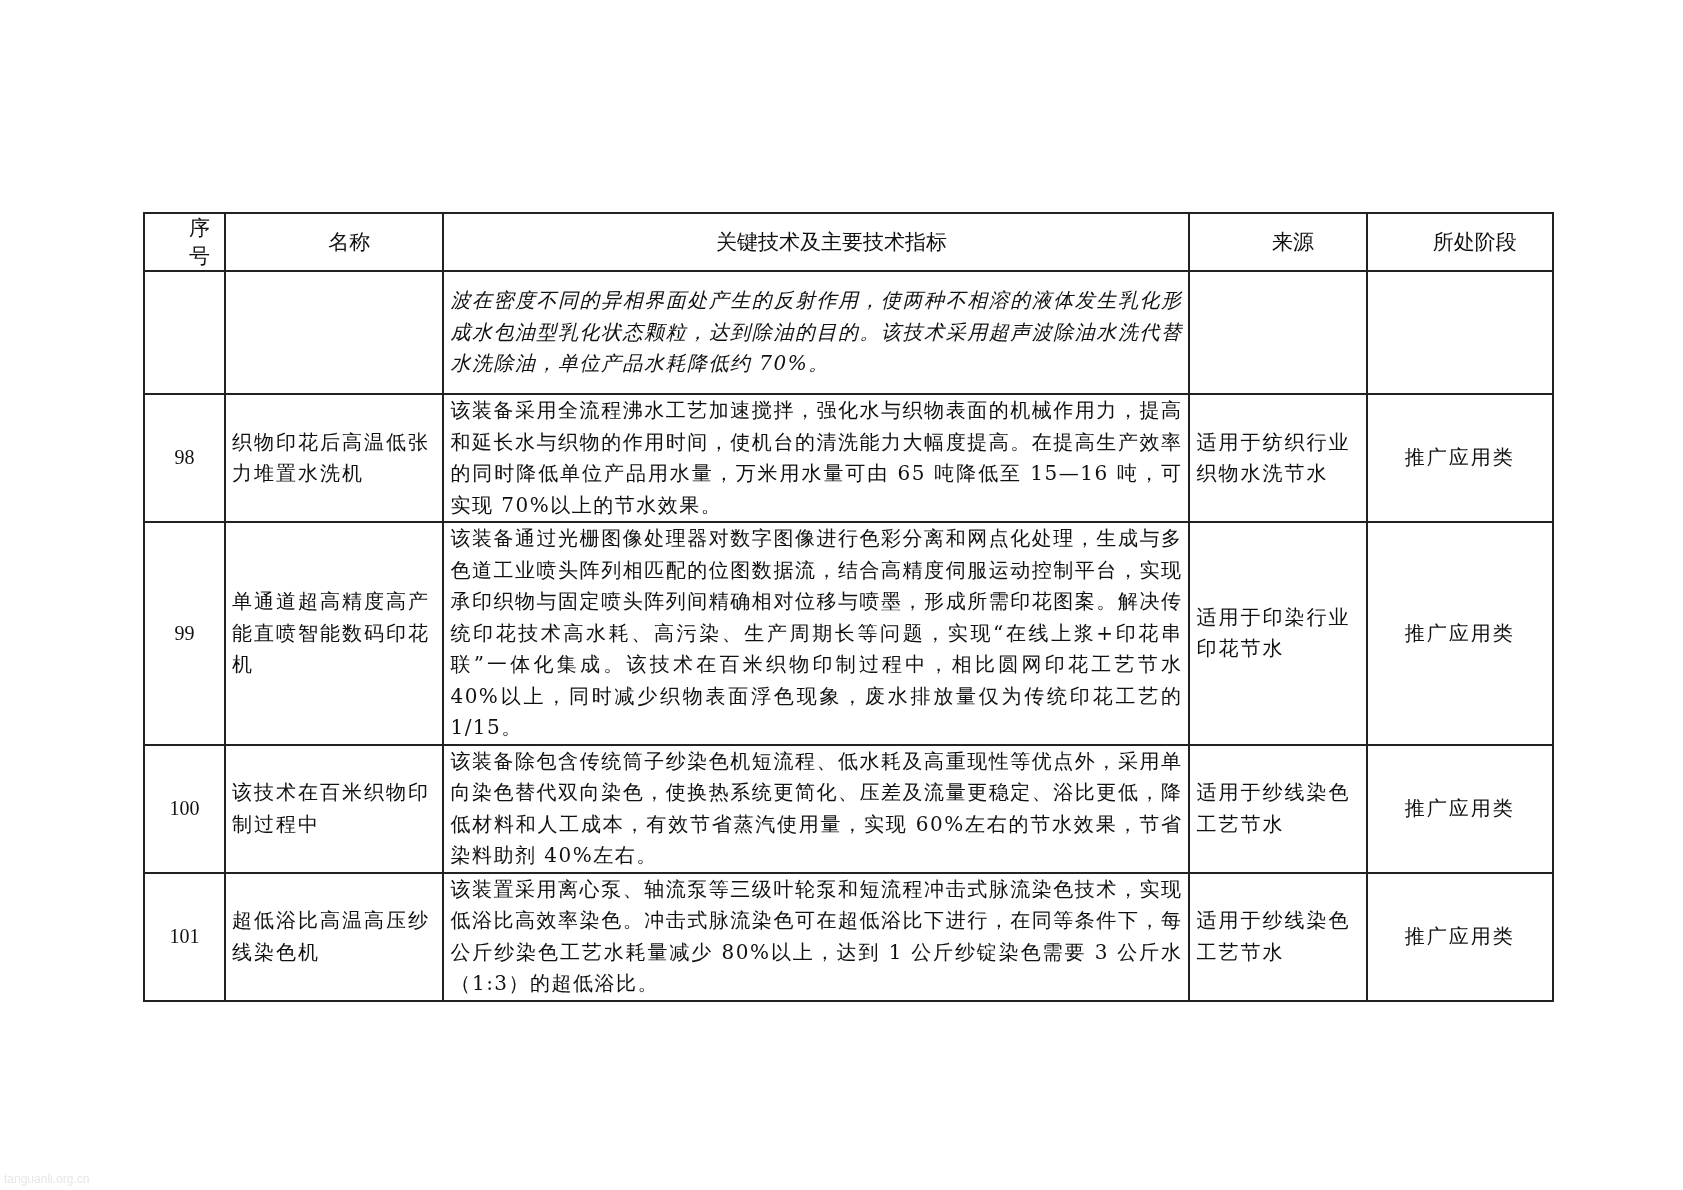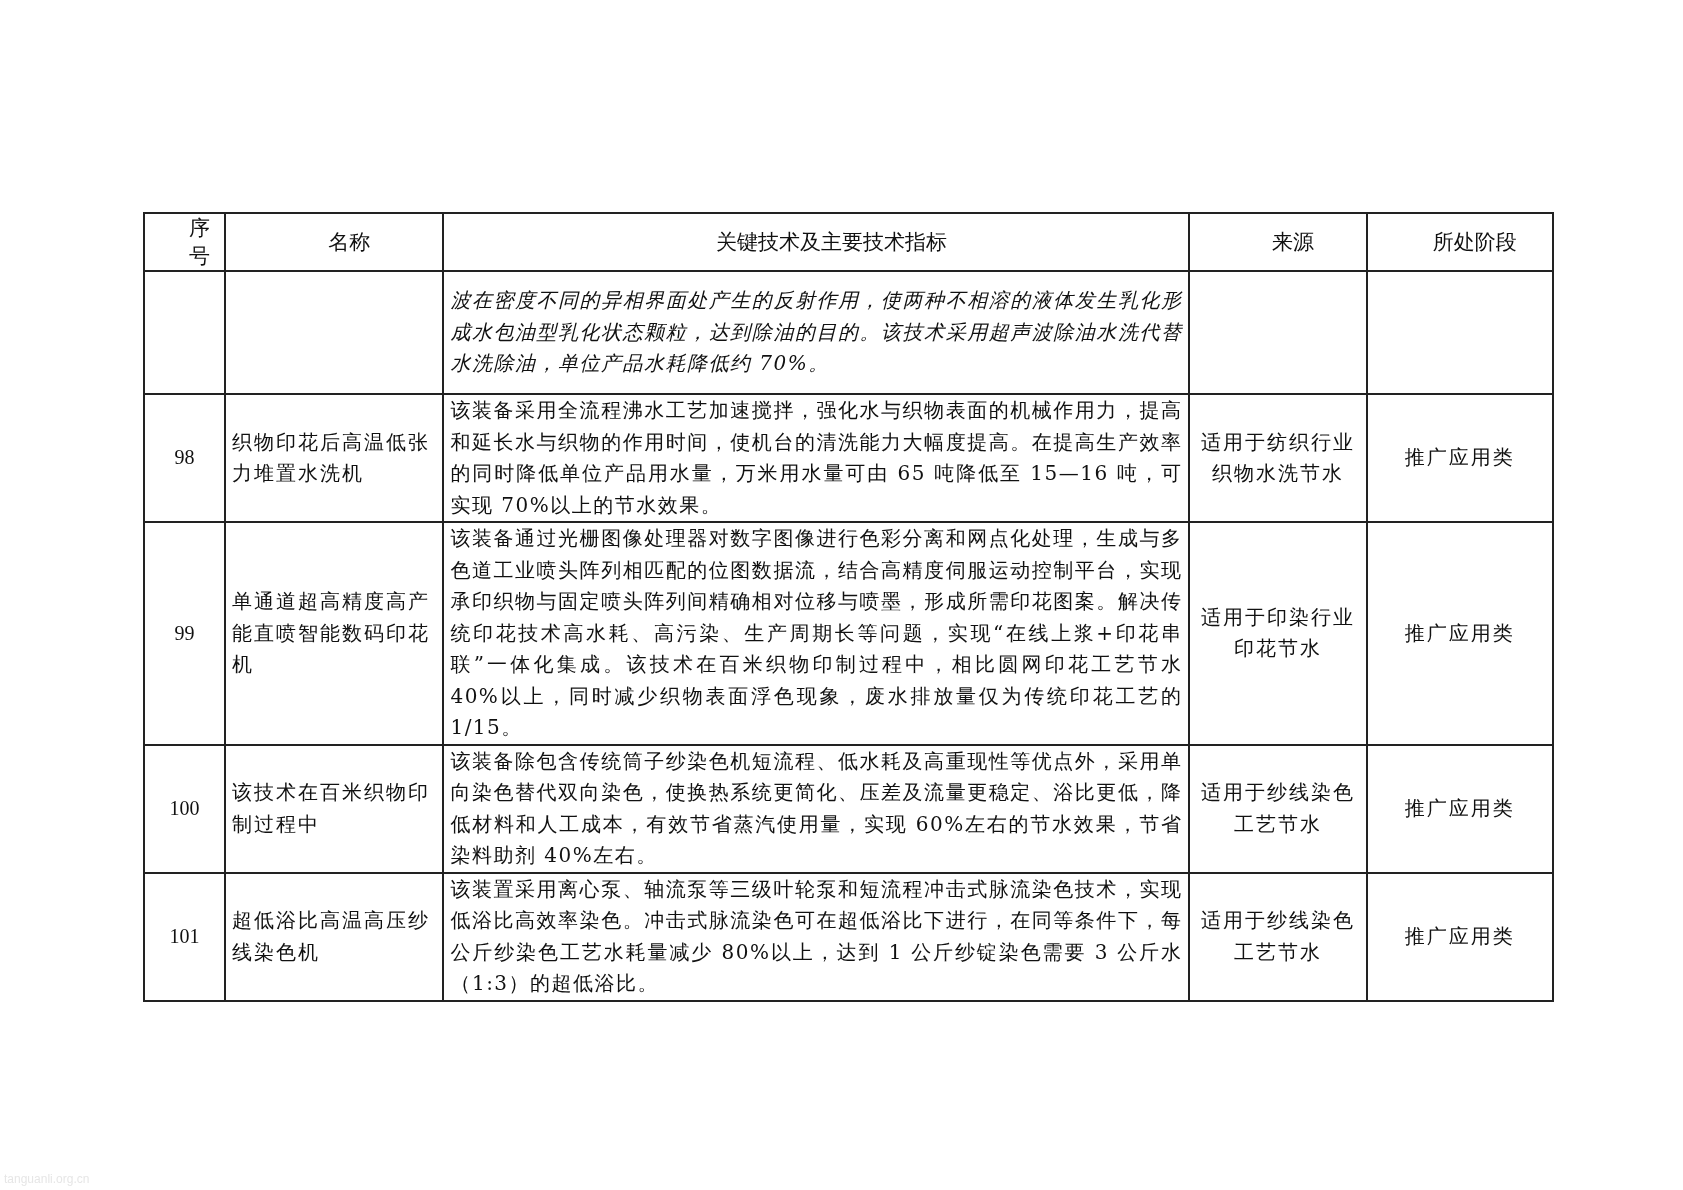--- a/index.html
+++ b/index.html
@@ -8,21 +8,21 @@
   .page { position: absolute; left: 0; top: 0; width: 1683px; height: 1190px; background: #fff; }
   table.main { position: absolute; left: 143px; top: 212px; width: 1411px;
                border-collapse: collapse; table-layout: fixed; }
   table.main th, table.main td { border: 2px solid #222; padding: 0 6px; vertical-align: middle; }
   table.main th { font-family: "DejaVu Sans", "Liberation Sans", sans-serif; font-weight: normal;
                   font-size: 21px; height: 56px; text-align: center; padding-left: 36px; }
   table.main td { font-size: 20px; line-height: 31.5px; }
   td.num { text-align: center; font-family: "Liberation Serif", serif; font-size: 22px; }
   td.name { letter-spacing: 2px; padding: 0 10px; }
   td.desc { text-align: justify; letter-spacing: 1.5px; padding: 2px 8px; }
-  td.src { text-align: center; letter-spacing: 2px; padding: 0 14px; }
+  td.src { text-align: left; letter-spacing: 2px; padding: 0 14px; }
   td.stage { text-align: center; letter-spacing: 2px; }
   .col-num { width: 81px; } .col-name { width: 218px; } .col-desc { width: 745px; }
   .col-src { width: 177px; } .col-stage { width: 186px; }
   .page-number { position: absolute; left: 0; width: 1683px; top: 1028px; text-align: center;
                  font-family: "Liberation Serif", serif; font-size: 21px; }
   .watermark { position: absolute; left: 4px; top: 1172px; font-family: Liberation Sans, sans-serif;
                font-size: 12px; color: #e6e6e6; }
 </style>
 </head>
 <body>

